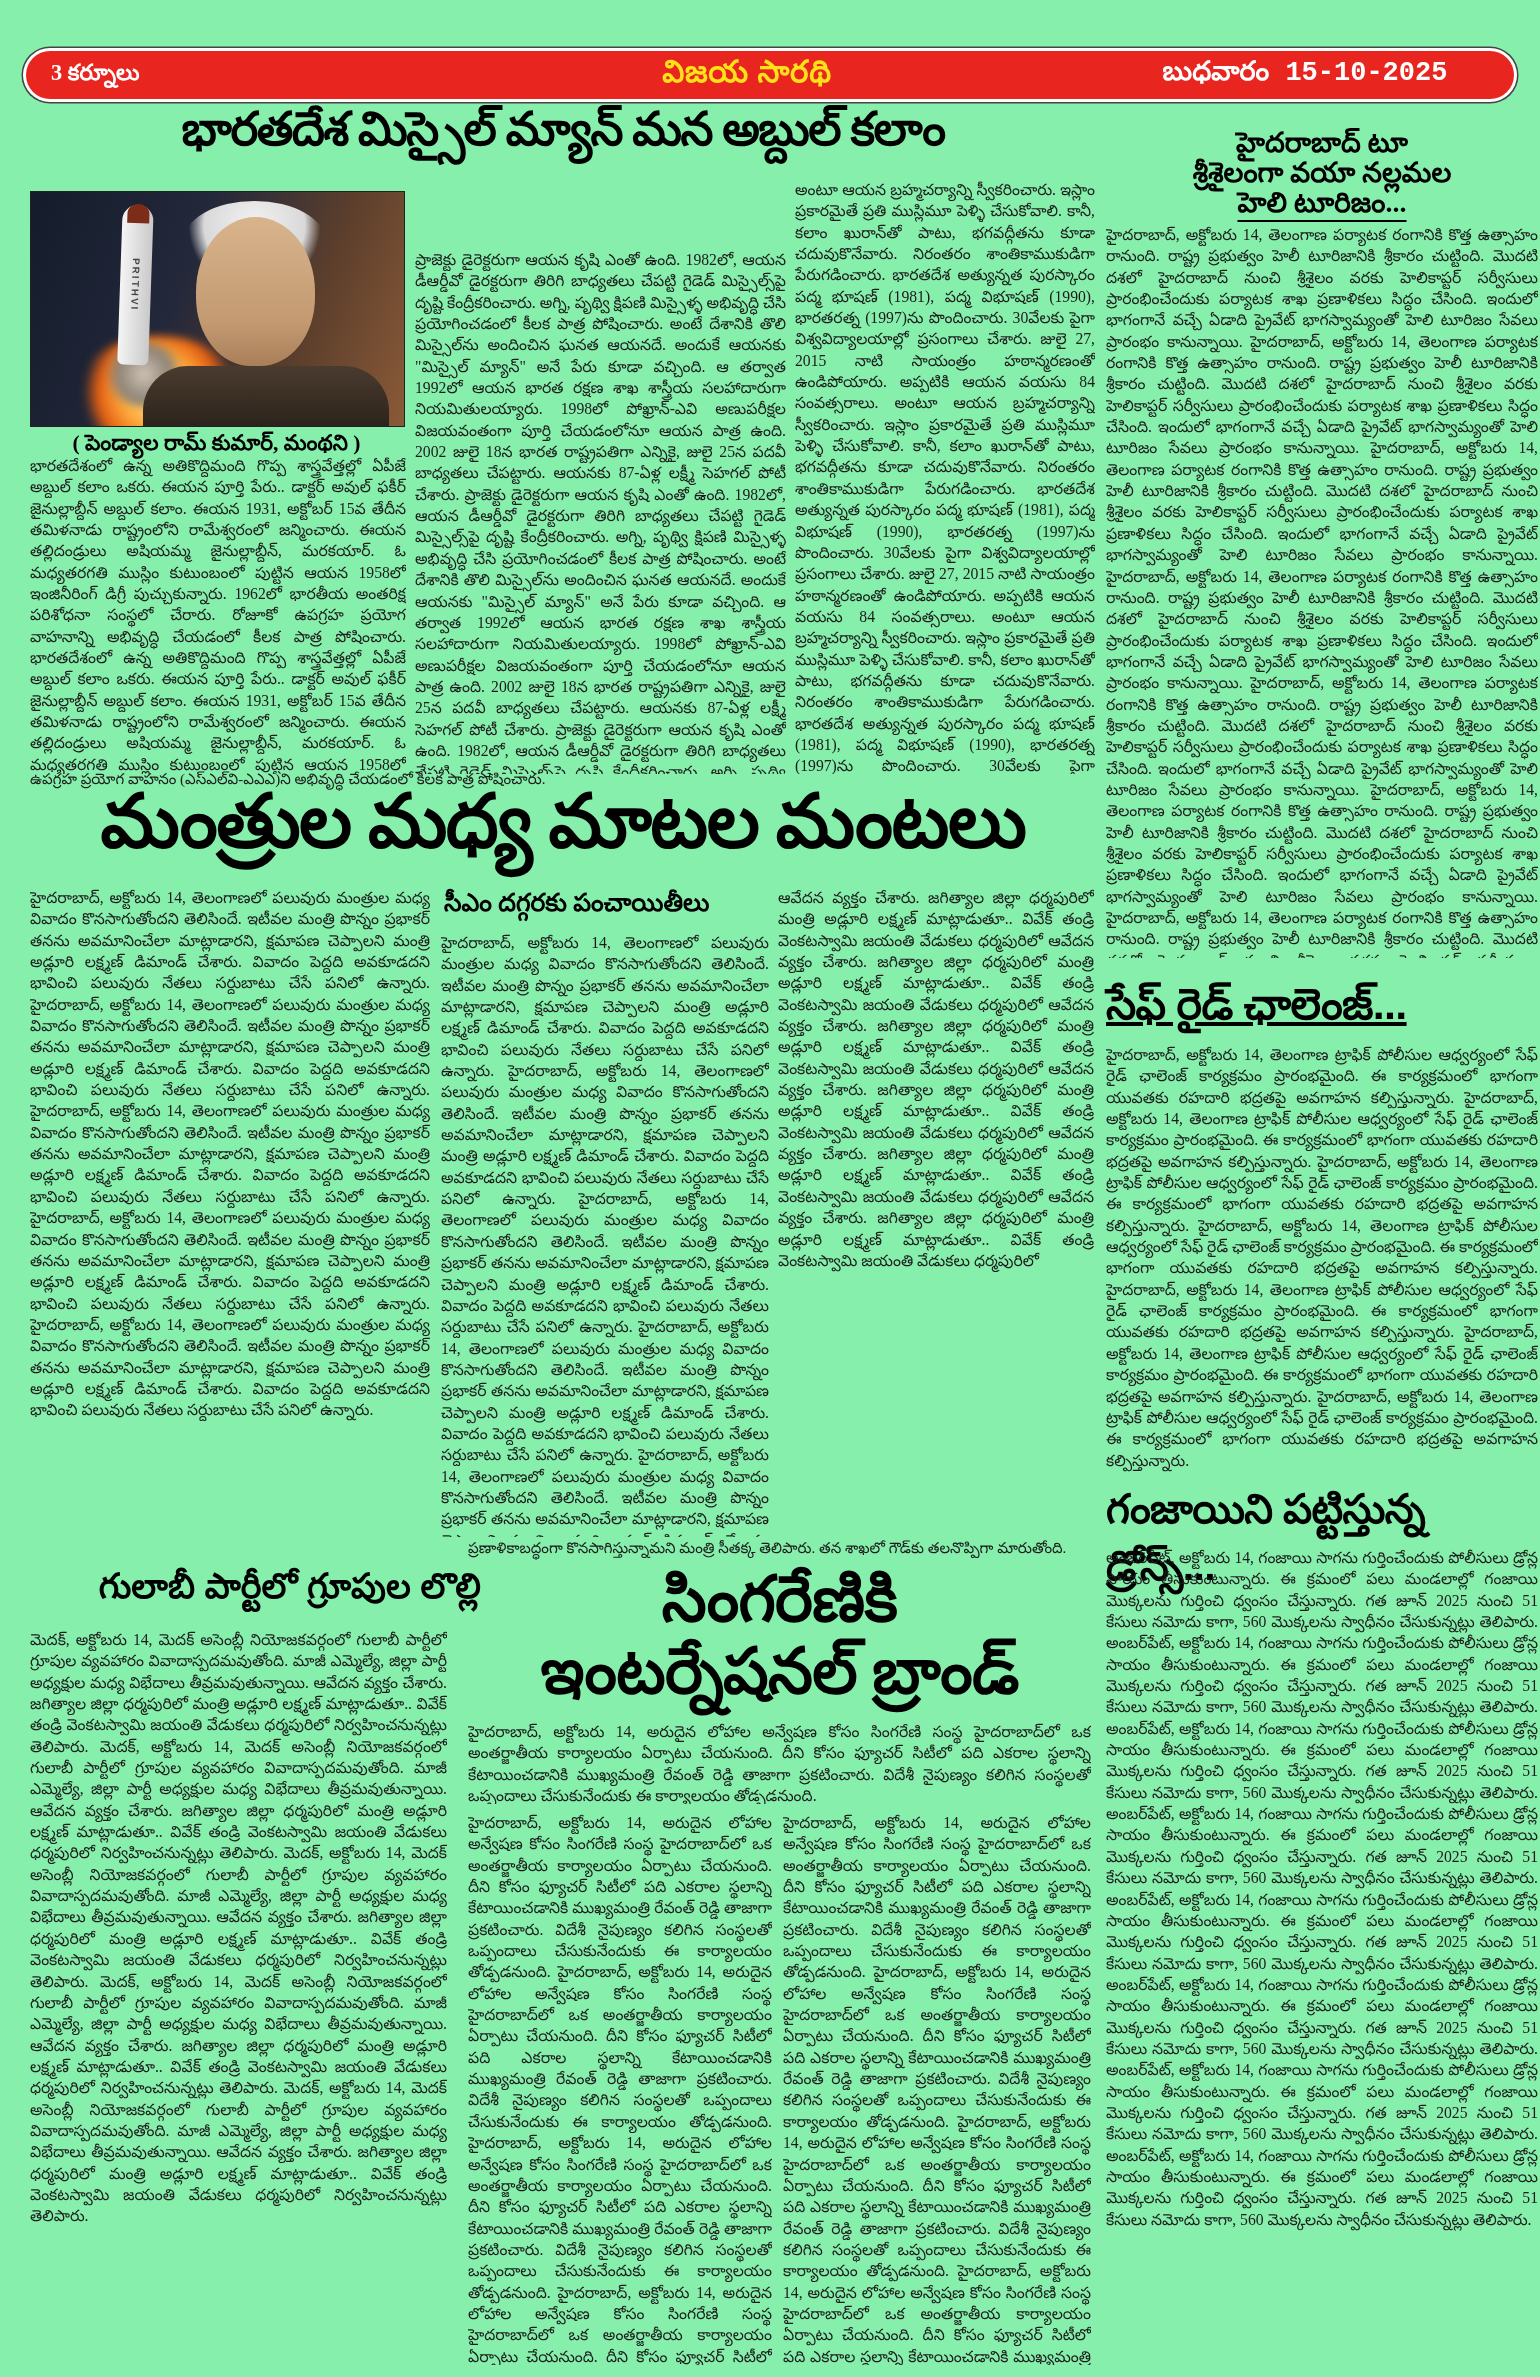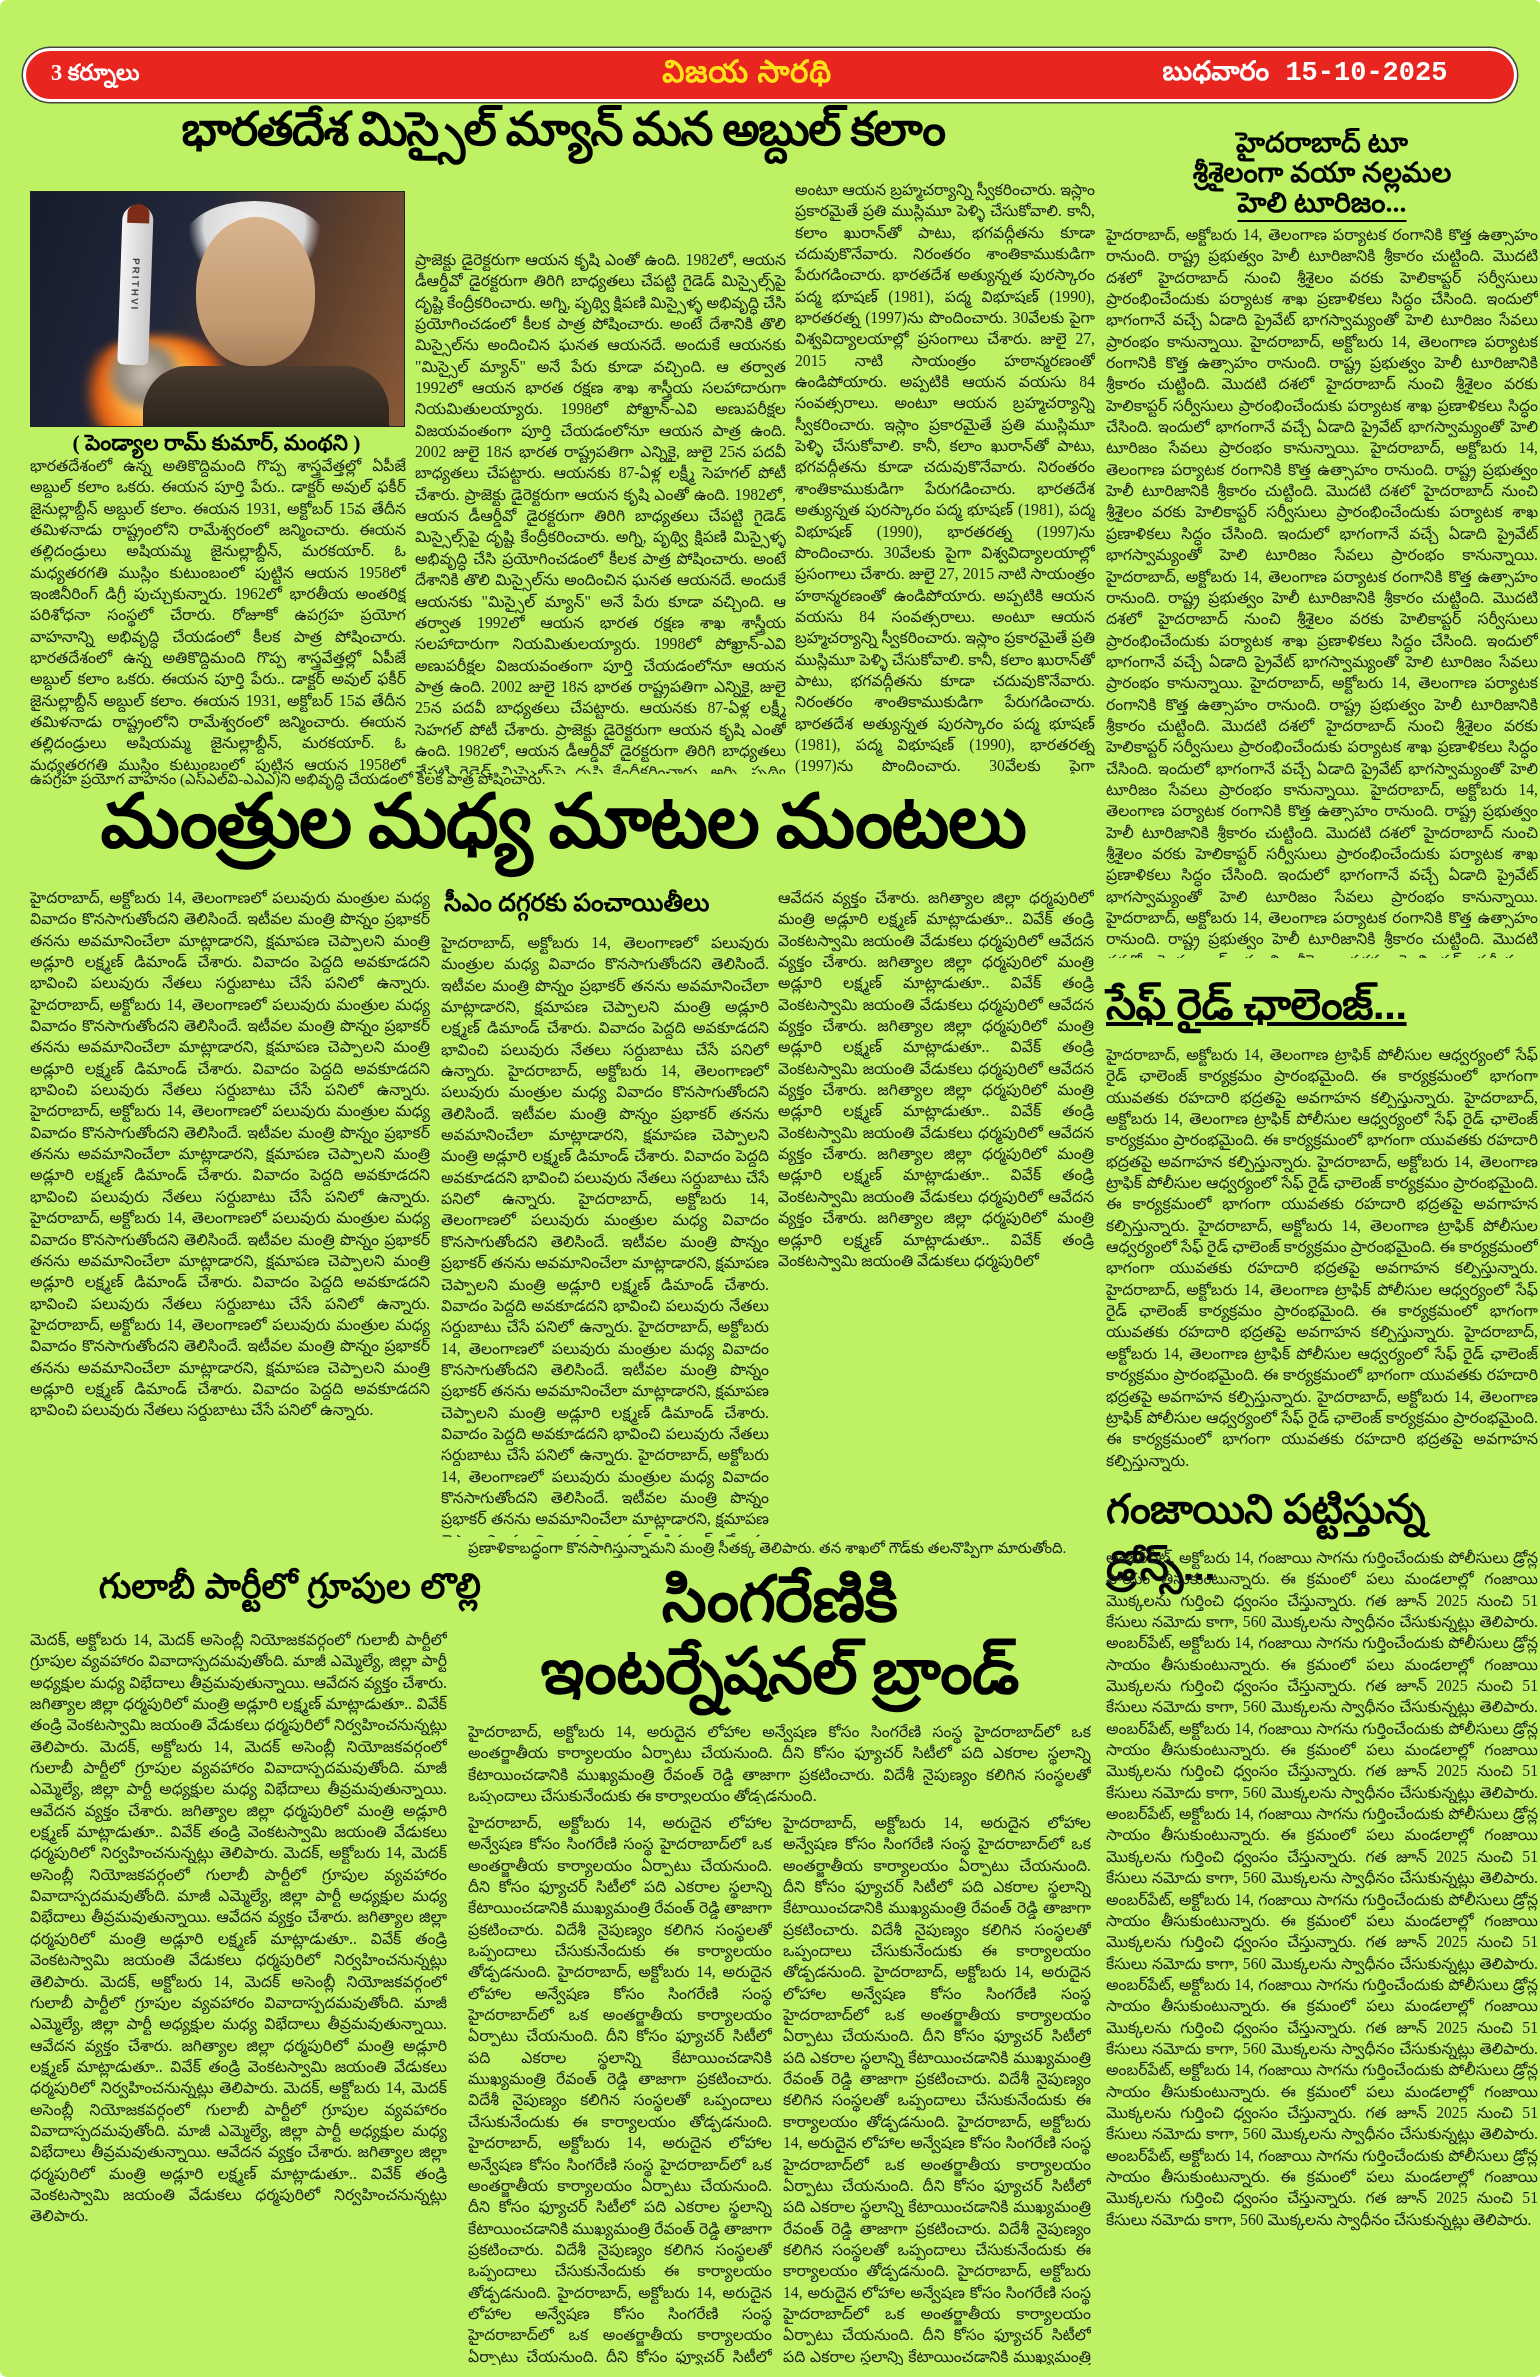--- a/index.html
+++ b/index.html
@@ -1,17 +1,17 @@
 <!DOCTYPE html>
 <html style="font-size:12px"><head>
 <meta charset="utf-8">
 <style>
   html,body{margin:0;padding:0;background:#ffffff;}
-  #page{position:relative;width:1541px;height:2377px;background:#bef264;overflow:hidden;
-        font-family:"Liberation Serif","DejaVu Serif",serif;color:#1b1b1b;border-radius:7px;}
+  #page{position:relative;width:1541px;height:2377px;background:#86efac;overflow:hidden;
+        font-family:"Liberation Serif","DejaVu Serif",serif;color:#1b1b1b;}
   .abs{position:absolute;}
   
   .bar{left:26px;top:51px;width:1488px;height:48px;background:#e8251f;border-radius:24px;
        box-shadow:0 0 0 3px #ffffff,0 0 0 4.5px #444;display:flex;align-items:center;}
   .bar .edition{color:#ffffff;font-weight:bold;font-size:22.4px;padding-left:25px;width:313px;}
   .bar .title{color:#ffe11a;font-weight:bold;font-size:31px;flex:1;text-align:center;letter-spacing:0.7px;}
   .bar .date{color:#ffffff;font-weight:bold;font-size:27px;width:350px;text-align:center;padding-right:34px;font-family:Liberation Mono, monospace;}
   
   .h-main{left:30px;top:106px;width:1066px;text-align:center;font-size:47px;font-weight:bold;
           letter-spacing:-1.5px;line-height:1.0;color:#000;}

